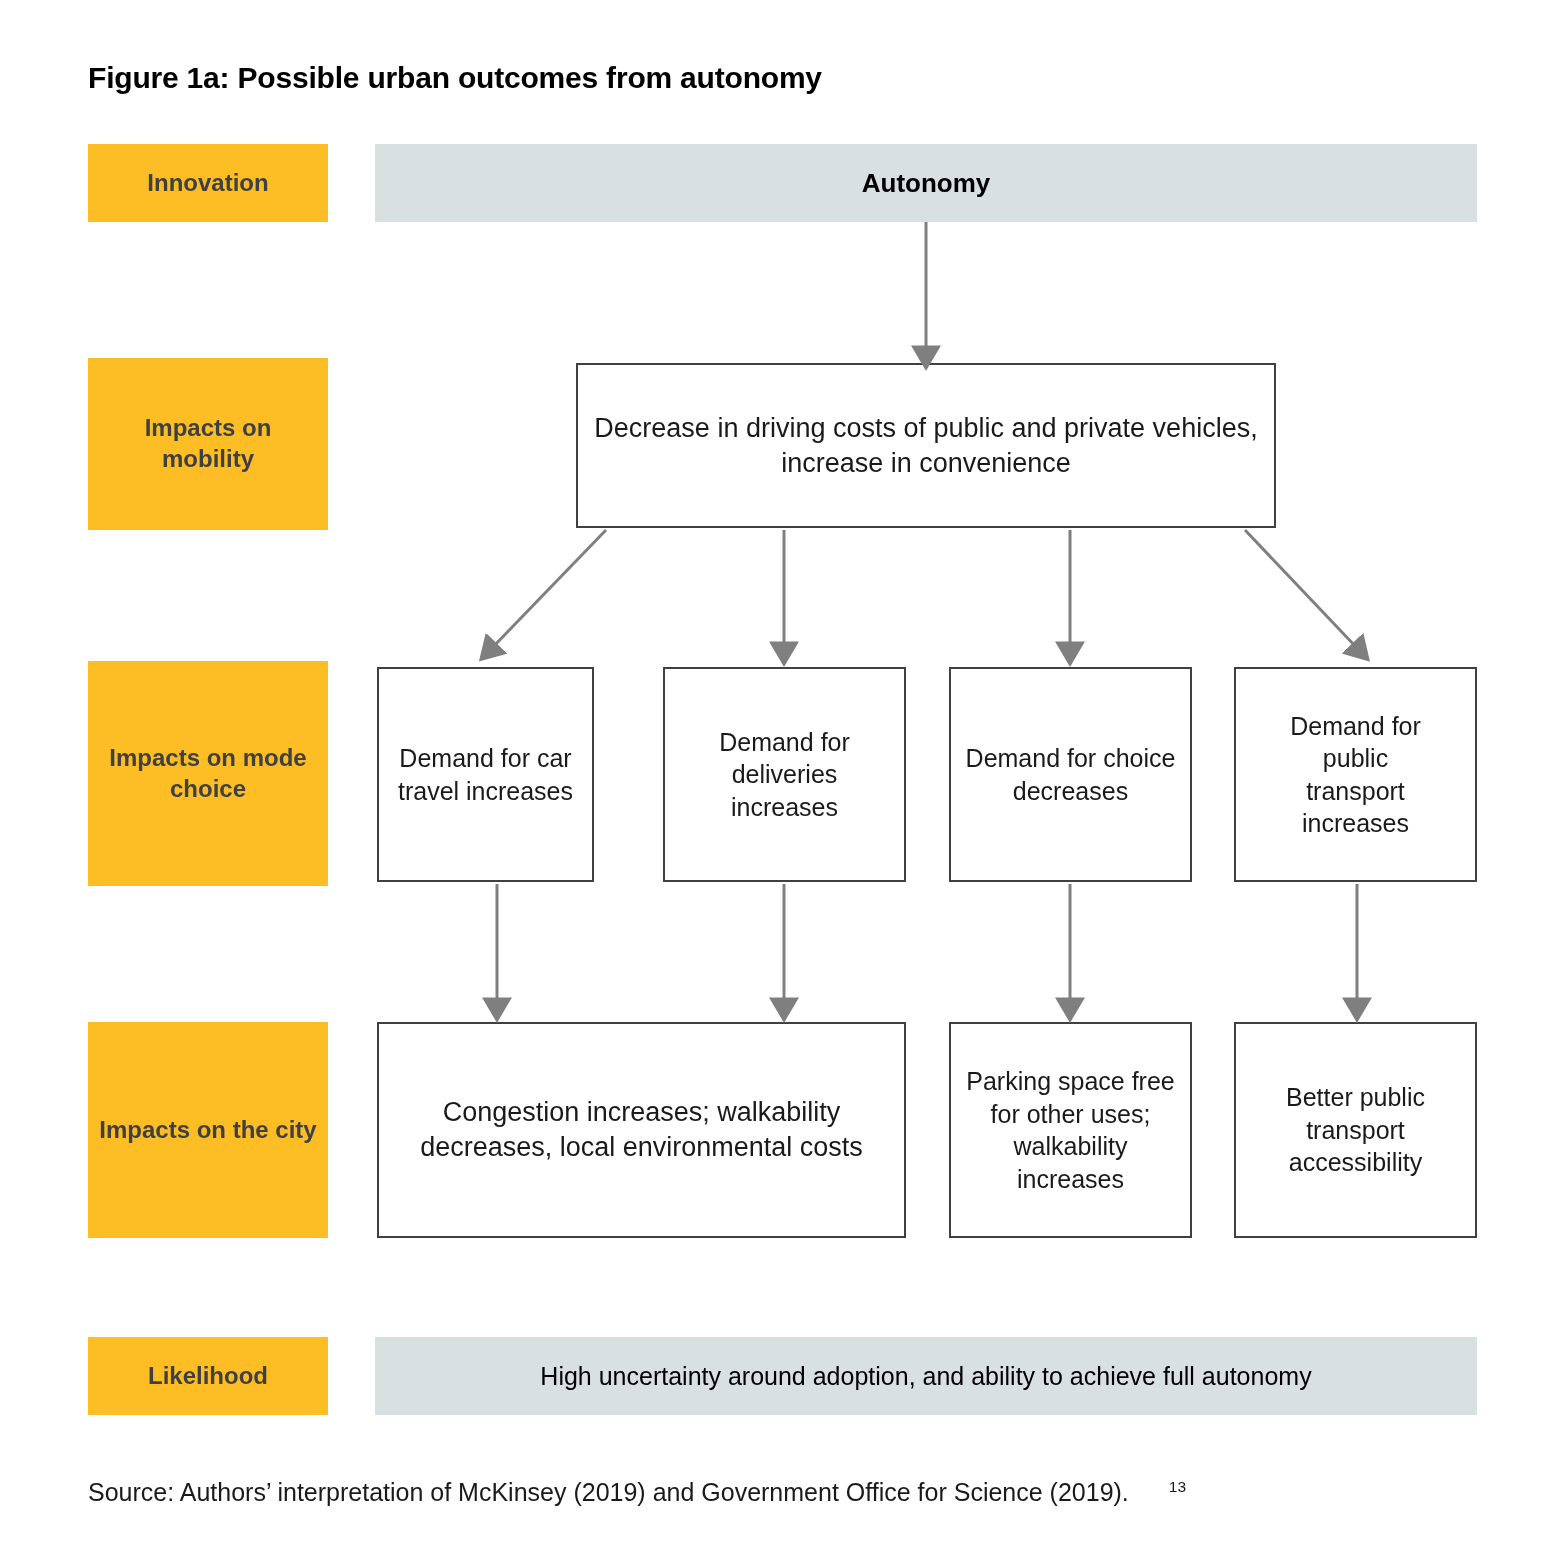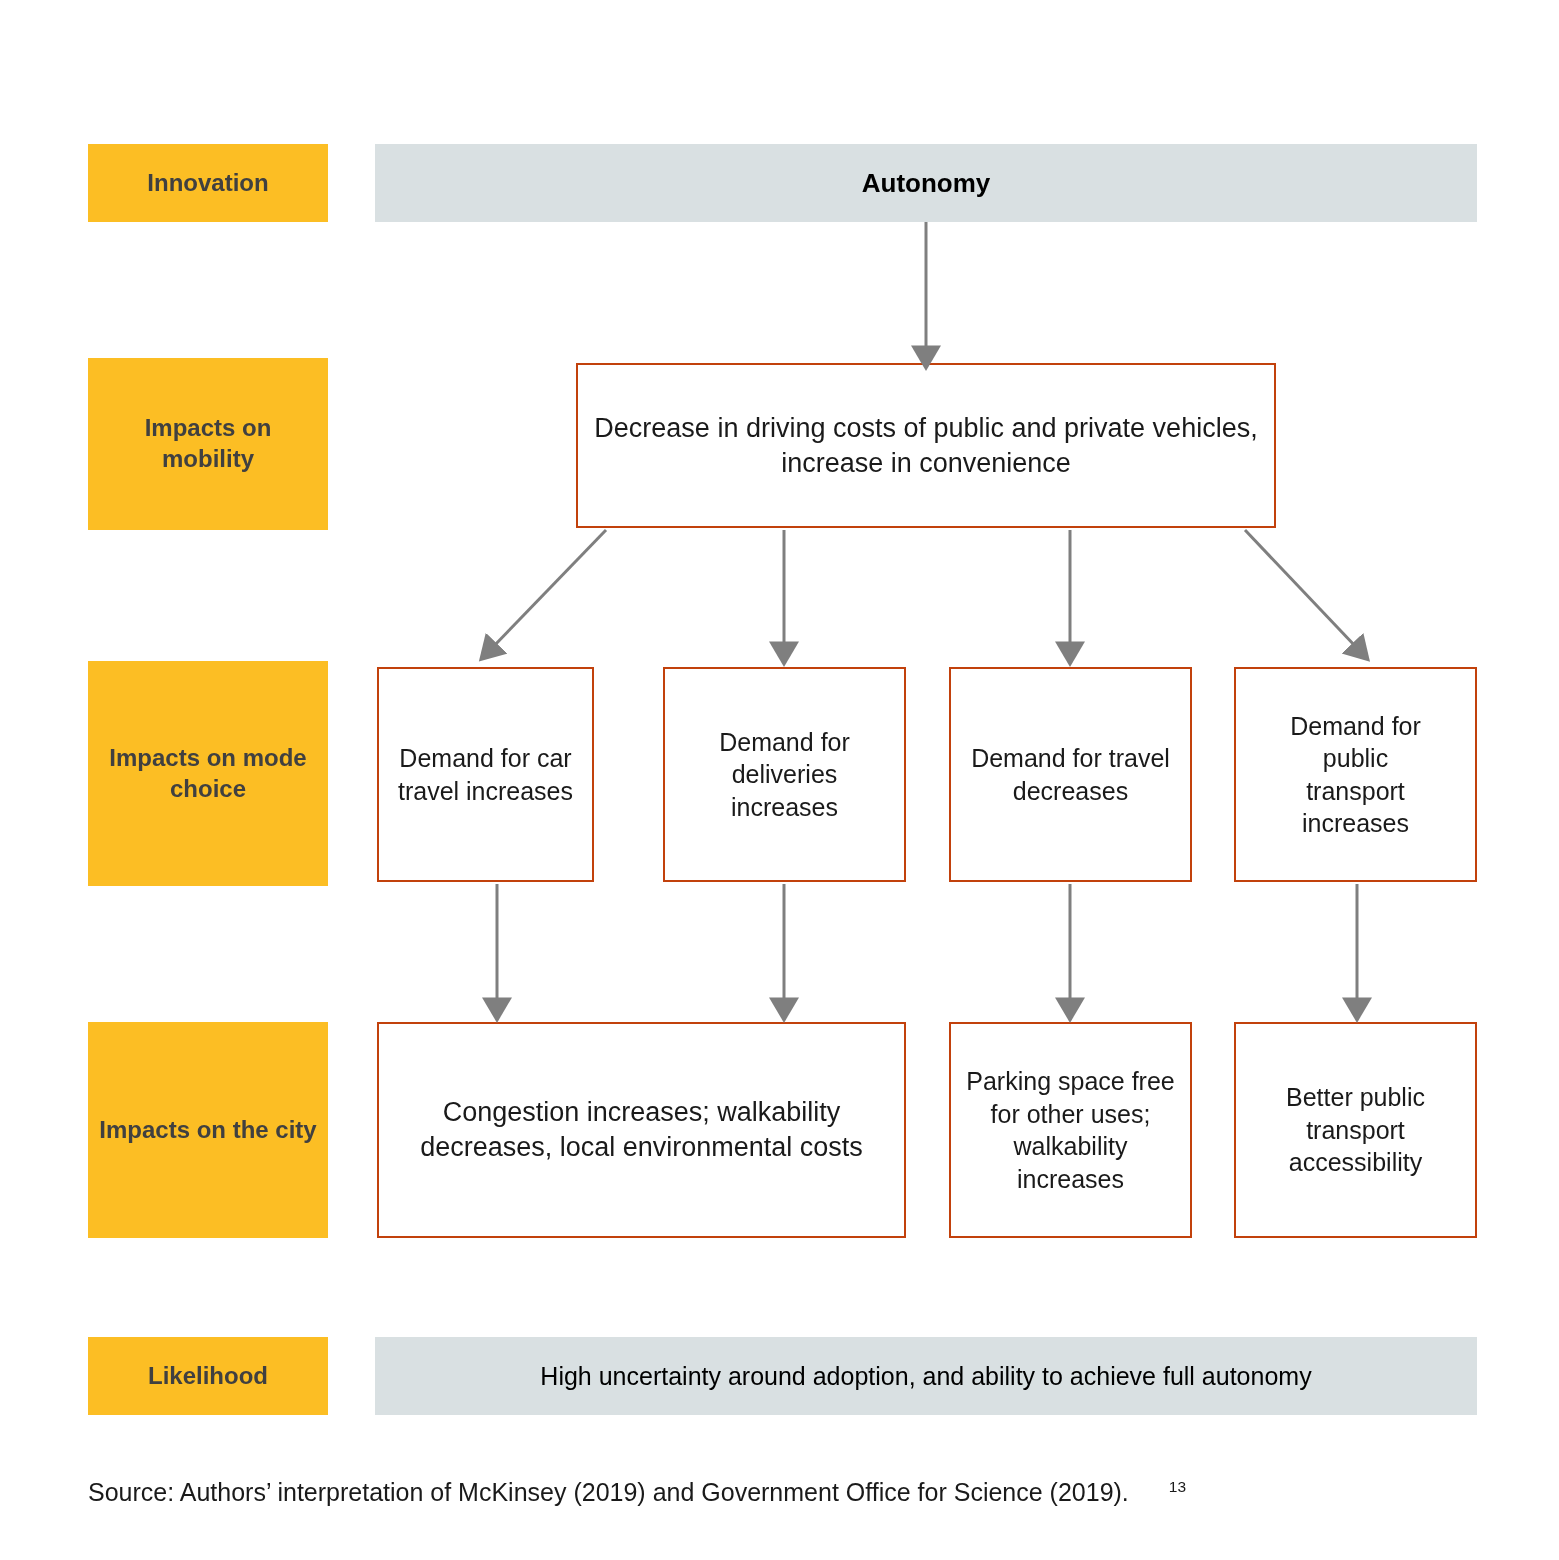--- a/index.html
+++ b/index.html
@@ -60,21 +60,21 @@
     color: #000;
     box-sizing: border-box;
   }
   .band.bold-band { font-weight: bold; font-size: 26px; }
   .band.plain-band { font-weight: normal; font-size: 25px; }
 
   
   .obox {
     position: absolute;
     background: #ffffff;
-    border: 2px solid #c2410c;
+    border: 2px solid #404040;
     display: flex;
     align-items: center;
     justify-content: center;
     text-align: center;
     font-size: 25px;
     line-height: 1.3;
     color: #1a1a1a;
     box-sizing: border-box;
     padding: 6px 10px;
   }
@@ -99,36 +99,37 @@
     color: #1a1a1a;
     white-space: nowrap;
   }
   .source sup { font-size: 0.62em; vertical-align: super; margin-left: 40px; }
 </style>
 </head>
 <body>
 
 <div id="figure">
 
+  <div class="fig-title">Figure 1a: Possible urban outcomes from autonomy</div>
 
   <div class="row-label" style="left:88px; top:144px; width:240px; height:78px;">Innovation</div>
 
   <div class="band bold-band" style="left:375px; top:144px; width:1102px; height:78px;">Autonomy</div>
 
   <div class="row-label" style="left:88px; top:358px; width:240px; height:172px;">Impacts on mobility</div>
 
   <div class="obox lg" style="left:576px; top:363px; width:700px; height:165px;">Decrease in driving costs of public and private vehicles, increase in convenience</div>
 
   <div class="row-label" style="left:88px; top:661px; width:240px; height:225px;">Impacts on mode choice</div>
 
   <div class="obox" style="left:377px; top:667px; width:217px; height:215px;">Demand for car travel increases</div>
 
   <div class="obox" style="left:663px; top:667px; width:243px; height:215px;">Demand for deliveries increases</div>
 
-  <div class="obox" style="left:949px; top:667px; width:243px; height:215px;">Demand for travel decreases</div>
+  <div class="obox" style="left:949px; top:667px; width:243px; height:215px;">Demand for choice decreases</div>
 
   <div class="obox" style="left:1234px; top:667px; width:243px; height:215px; padding:13px 36px;">Demand for public transport increases</div>
 
   <div class="row-label" style="left:88px; top:1022px; width:240px; height:216px;">Impacts on the city</div>
 
   <div class="obox" style="left:949px; top:1022px; width:243px; height:216px;">Parking space free for other uses; walkability increases</div>
 
   <div class="obox lg" style="left:377px; top:1022px; width:529px; height:216px;">Congestion increases; walkability decreases, local environmental costs</div>
 
   <div class="obox" style="left:1234px; top:1022px; width:243px; height:216px; padding:6px 16px;">Better public transport accessibility</div>

